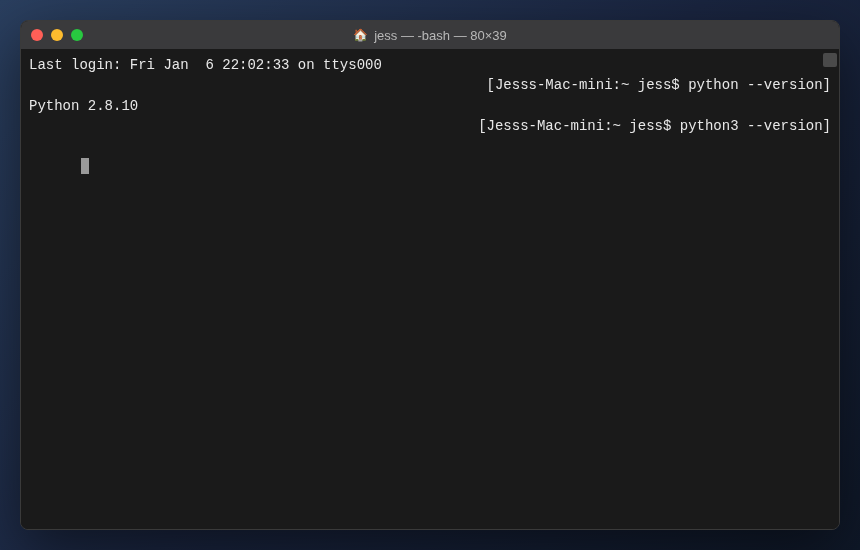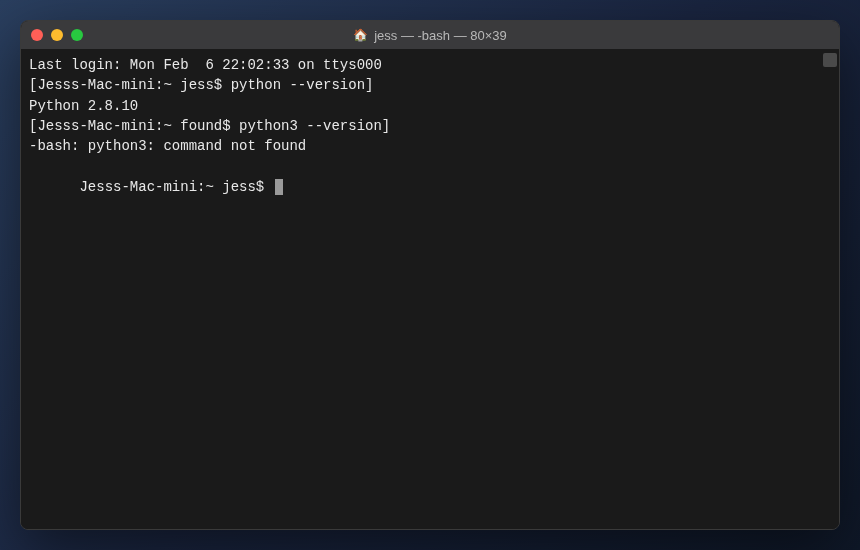--- a/index.html
+++ b/index.html
@@ -90,21 +90,21 @@
     .cursor {
       display: inline-block;
       width: 8px;
       height: 16px;
       background: #9a9a9a;
       vertical-align: text-bottom;
       margin-left: 2px;
     }
     .prompt-line {
       display: flex;
-      justify-content: flex-start;
+      justify-content: flex-end;
     }
     .right-bracket {
       color: #e8e8e8;
     }
   </style>
 </head>
 <body>
 
 <div class="terminal-window">
   <div class="titlebar">
@@ -113,28 +113,27 @@
       <div class="light yellow"></div>
       <div class="light green"></div>
     </div>
     <div class="title-content">
       <span class="home-icon">🏠</span>
       <span>jess — -bash — 80×39</span>
     </div>
   </div>
   <div class="terminal-body">
     <div class="scrollbar-track"></div>
-    <div class="term-line">Last login: Mon Feb  6 22:02:33 on ttys000</div>
+    <div class="term-line">Last login: Fri Jan  6 22:02:33 on ttys000</div>
     <div class="term-line prompt-line">
       <span>[Jesss-Mac-mini:~ jess$ python --version</span>
       <span class="right-bracket">]</span>
     </div>
     <div class="term-line">Python 2.8.10</div>
     <div class="term-line prompt-line">
-      <span>[Jesss-Mac-mini:~ found$ python3 --version</span>
+      <span>[Jesss-Mac-mini:~ jess$ python3 --version</span>
       <span class="right-bracket">]</span>
     </div>
-    <div class="term-line">-bash: python3: command not found</div>
     <div class="term-line">
-      <span>Jesss-Mac-mini:~ jess$ </span><span class="cursor"></span>
+      <span class="cursor"></span>
     </div>
   </div>
 </div>
 
 </body></html>

